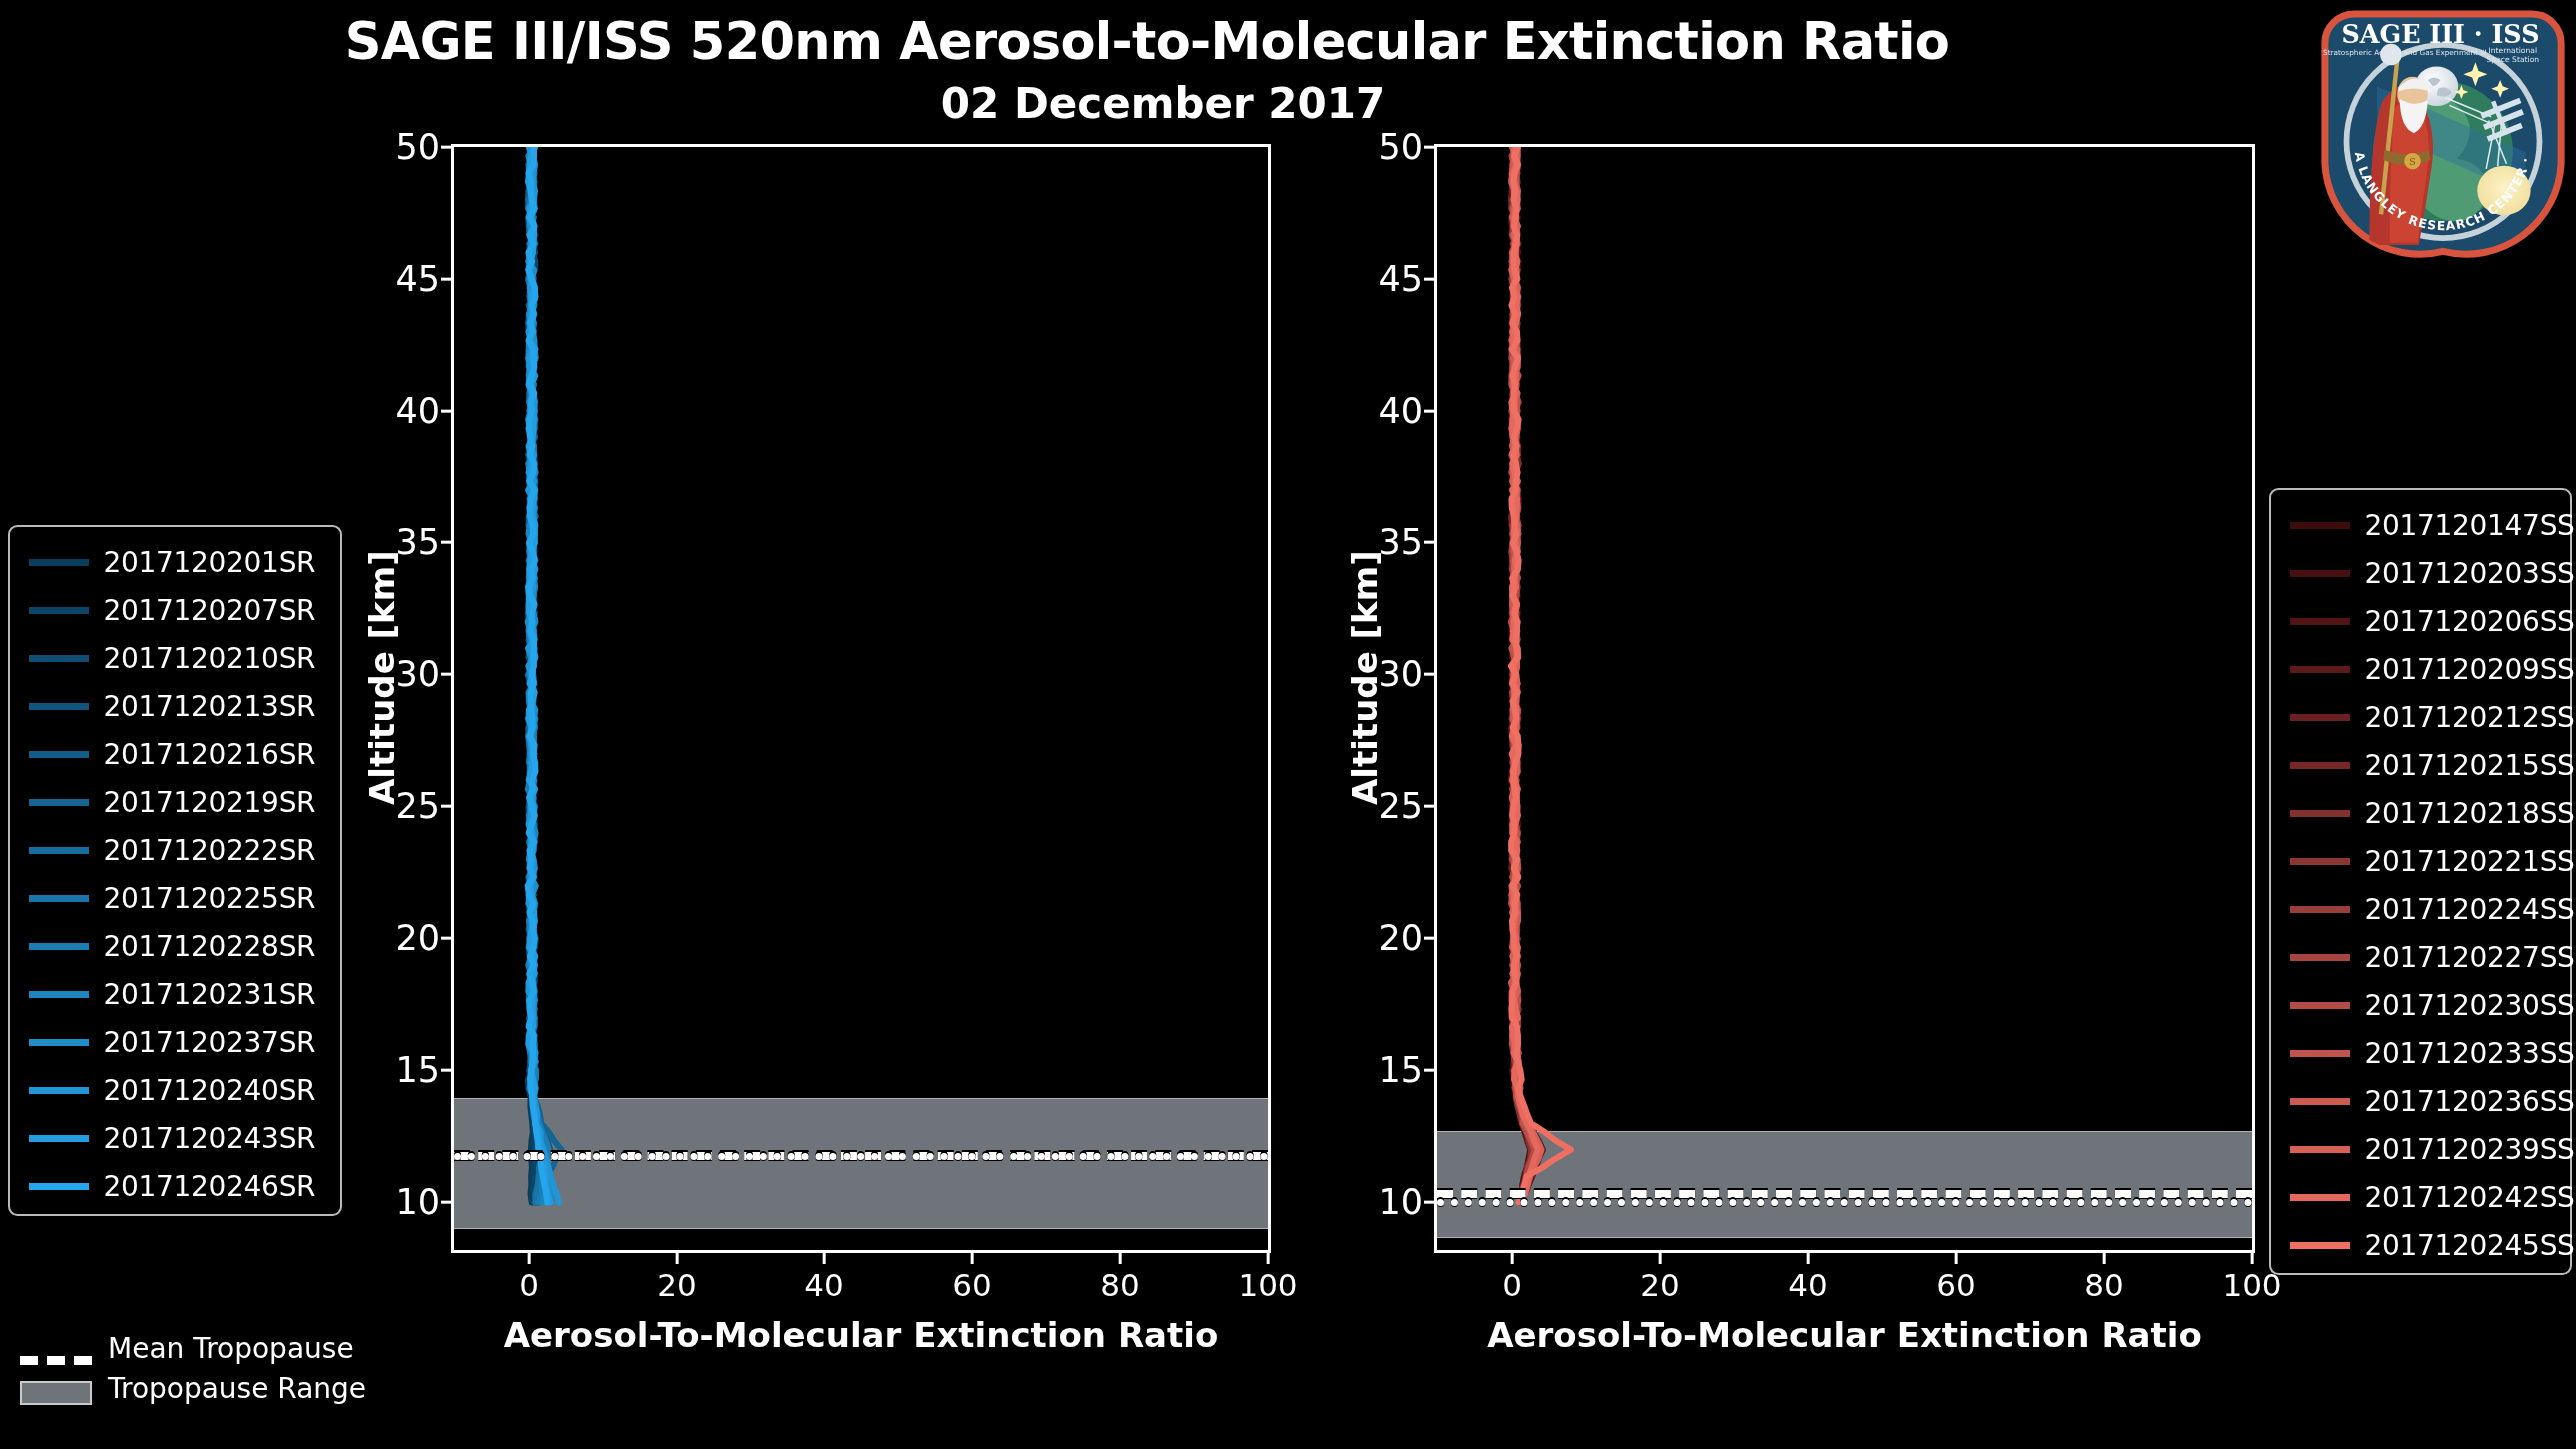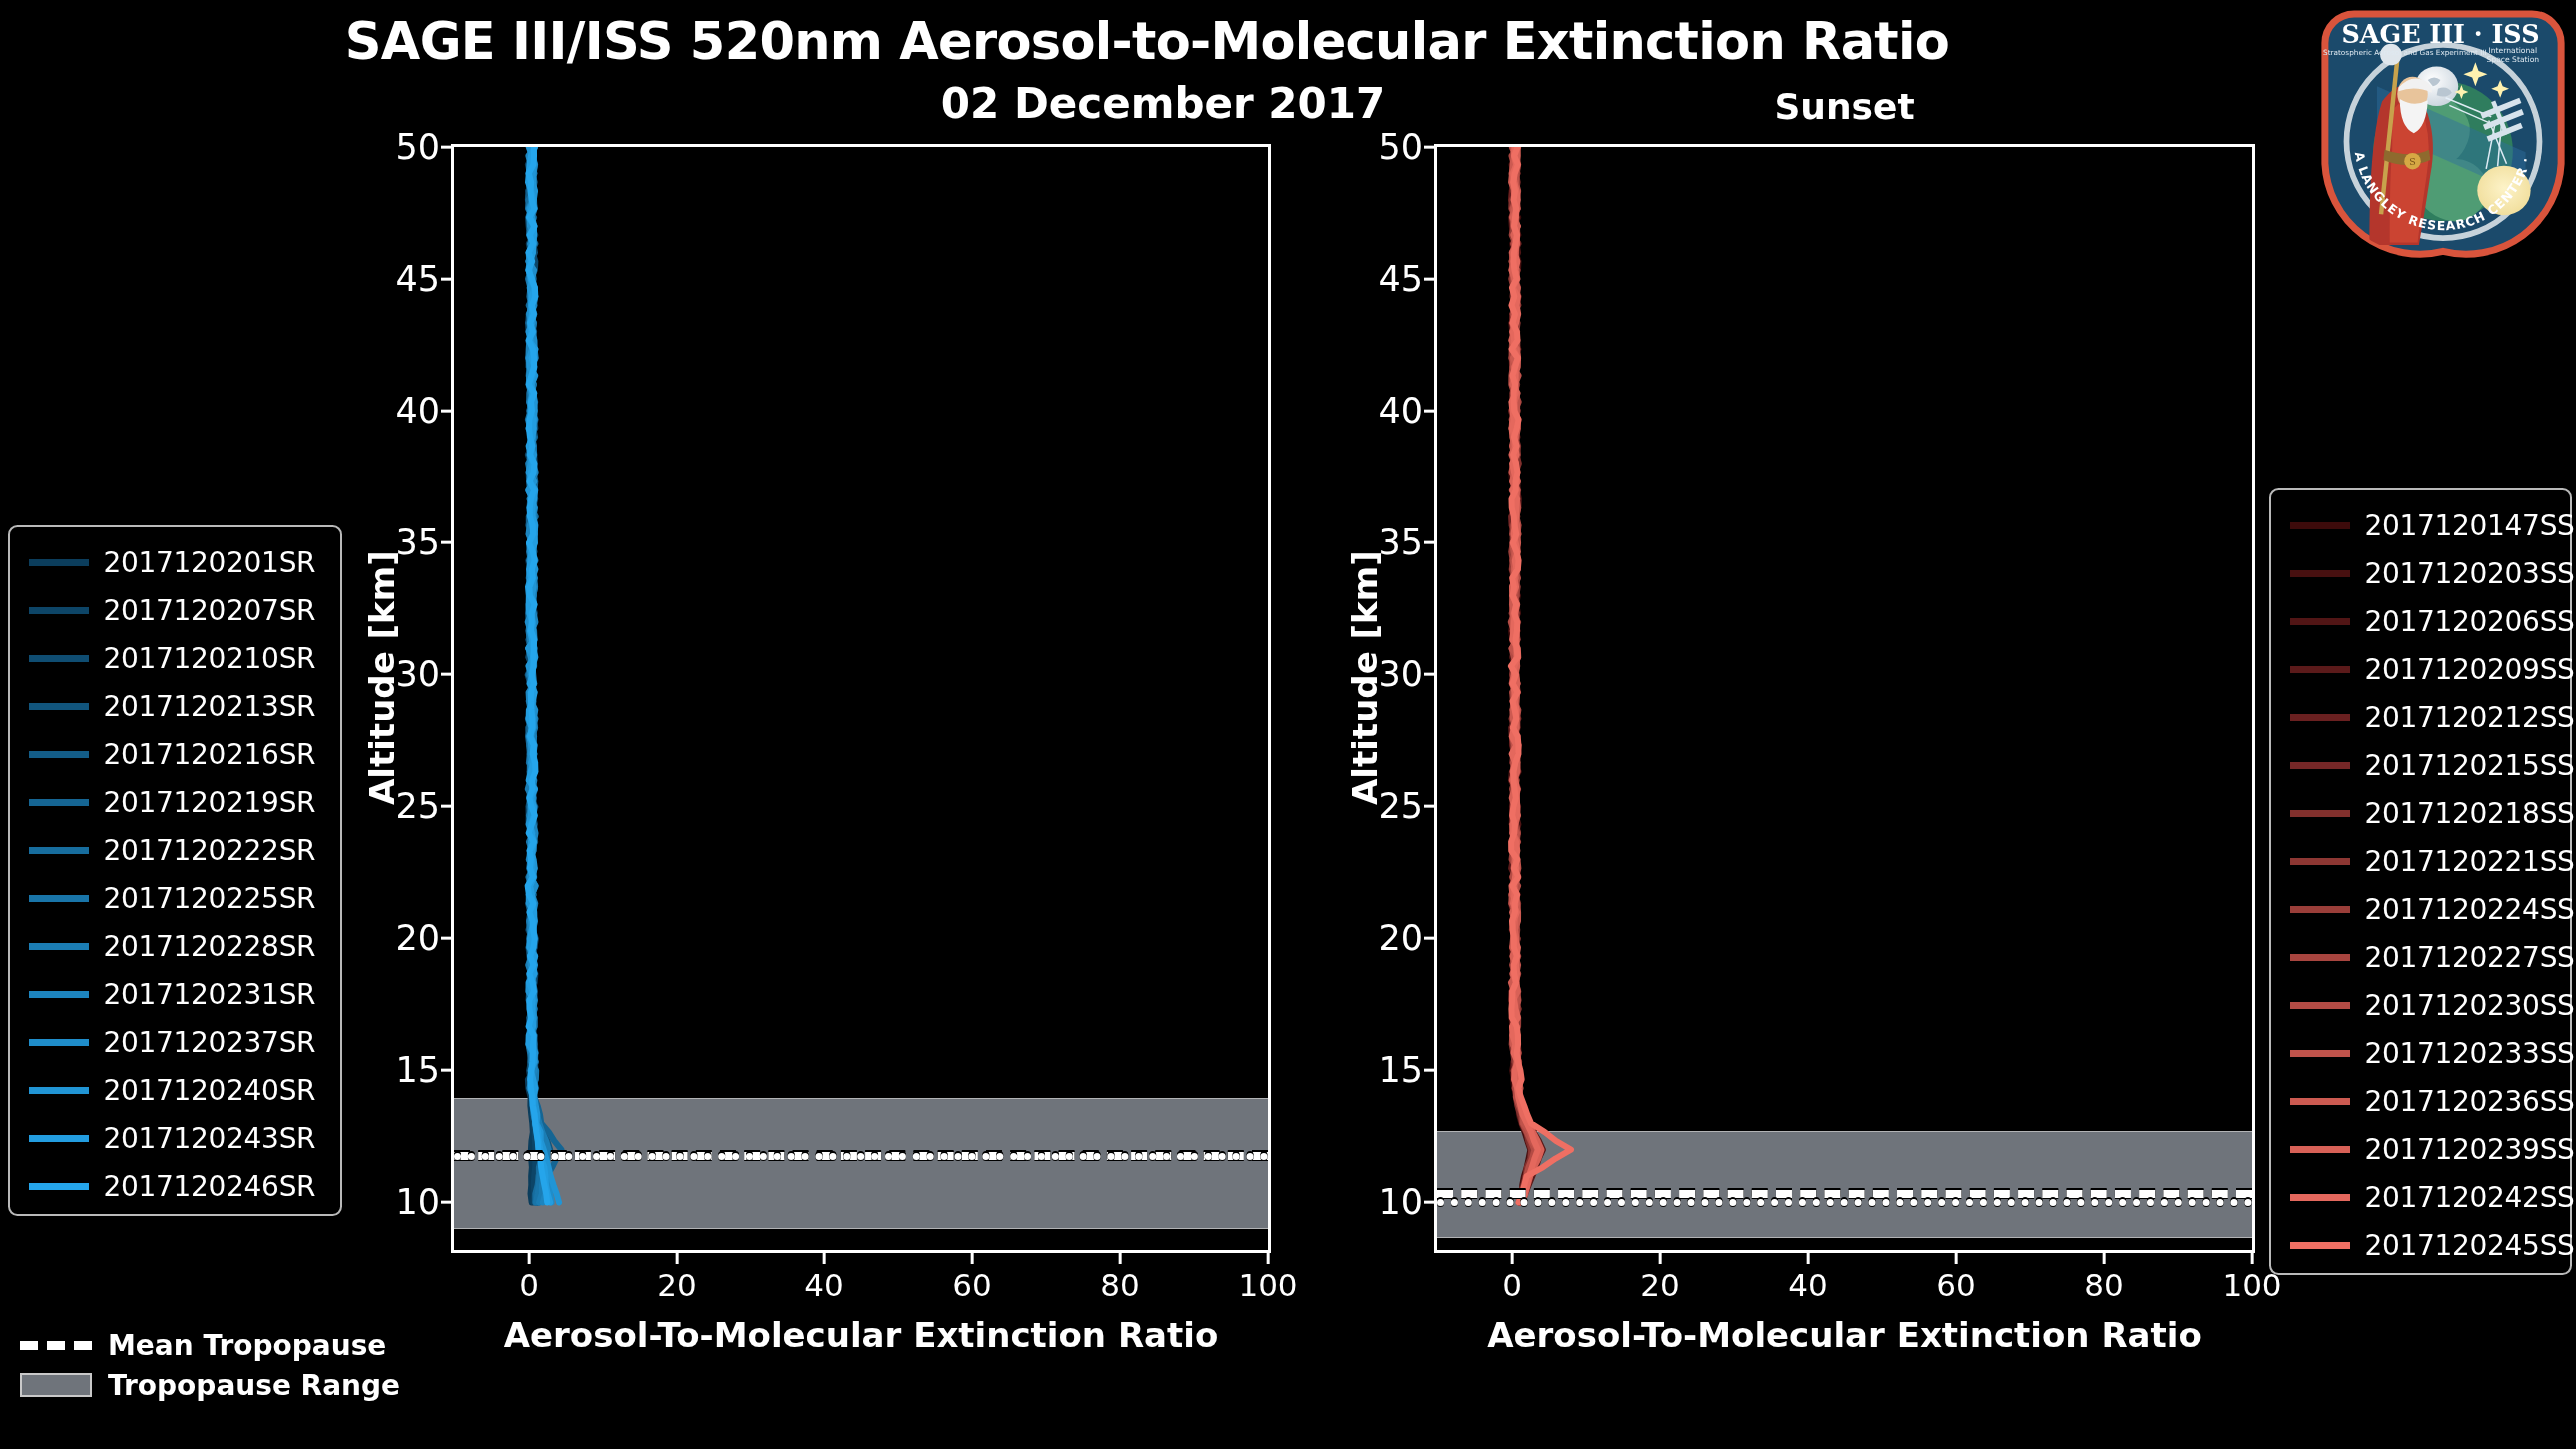--- a/index.html
+++ b/index.html
@@ -114,21 +114,21 @@
   }
   #legend-sunrise { left: 8px;  top: 525px;  width: 334px; }
   #legend-sunset  { left: 2269px; top: 488px; width: 303px; }
   .legend-row { display: flex; align-items: center; height: 38px; margin-top: 10px; }
   .legend-swatch { width: 60px; height: 7.4px; flex: 0 0 60px; margin: 0 14.8px 0 6.7px; }
   .legend-text { color: #ffffff; font-size: 28px; white-space: nowrap; letter-spacing: -0.3px; }
   #legend-sunset .legend-row { justify-content: flex-start; }
 
   
   #tropo-key { position: absolute; left: 20px; top: 1325px; width: 402px; }
-  .key-row { display: flex; align-items: center; height: 40px; font-weight: bold; }
+  .key-row { display: flex; align-items: flex-end; height: 40px; }
   .key-mark { width: 72px; flex: 0 0 72px; margin-right: 16px; display: flex; align-items: center; justify-content: center; }
   .key-dashed { width: 100%; border-top: 9.4px dashed #fff; }
   .key-dotted { width: 100%; border-top: 8.7px dotted #fff; }
   .key-patch  { width: 100%; height: 24px; background: #6f747b; border: 2px solid #c9c9c9; box-sizing: border-box; }
   .key-text { color: #fff; font-size: 28px; white-space: nowrap; }
 
   
   #credits {
     position: absolute; right: 9.4px; bottom: 5.4px;
     text-align: right; color: #8a8a8a; font-size: 25.5px; line-height: 1.25;
@@ -138,21 +138,20 @@
   
   #logo { position: absolute; left: 2316px; top: 5.4px; width: 254px; height: 254px; }
 </style>
 </head>
 <body>
 
 <div id="root">
 
   <div class="main-title">SAGE III/ISS 520nm Aerosol-to-Molecular Extinction Ratio</div>
   <div class="date-title">02 December 2017</div>
-  <div class="panel-title" id="title-sunset">Sunset</div>
 
   <div class="plot" id="plot-left">
     <div class="plot-inner" id="inner-left">
         <div class="tropo-band" style="top: 951px; height: 129px; background: rgb(111, 116, 123);"></div>
         <svg class="curves" viewBox="0 0 1212 1643" preserveAspectRatio="none">
           <path d="M118.77 0.00 L116.79 13.10 L110.00 26.20 L113.24 39.31 L117.08 52.41 L110.26 65.51 L116.62 78.61 L110.15 91.71 L119.28 104.82 L113.01 117.92 L118.40 131.02 L111.37 144.12 L114.38 157.22 L118.16 170.33 L116.47 183.43 L112.32 196.53 L114.61 209.63 L117.02 222.74 L115.23 235.84 L115.16 248.94 L111.54 262.04 L118.04 275.14 L118.82 288.25 L113.11 301.35 L114.66 314.45 L115.79 327.55 L113.08 340.65 L116.52 353.76 L116.28 366.86 L115.96 379.96 L114.91 393.06 L121.44 406.16 L118.86 419.27 L117.06 432.37 L115.58 445.47 L115.21 458.57 L118.78 471.67 L111.01 484.78 L111.93 497.88 L115.45 510.98 L117.13 524.08 L111.70 537.19 L114.84 550.29 L110.51 563.39 L115.27 576.49 L112.53 589.59 L116.98 602.70 L110.71 615.80 L113.07 628.90 L111.31 642.00 L113.57 655.10 L116.79 668.21 L117.14 681.31 L120.51 694.41 L115.13 707.51 L111.93 720.61 L113.41 733.72 L115.65 746.82 L119.06 759.92 L113.75 773.02 L112.33 786.12 L114.40 799.23 L118.49 812.33 L116.13 825.43 L115.43 838.53 L110.58 851.63 L115.06 864.74 L116.26 877.84 L119.99 890.94 L112.41 904.04 L118.72 917.15 L120.97 930.25 L114.03 943.35 L113.73 956.45 L119.15 969.55 L114.08 982.66 L113.68 995.76 L115.66 1008.86 L115.37 1021.96 L117.96 1035.06 L112.46 1048.17 L117.65 1061.27 L116.96 1074.37 L119.58 1087.47 L112.63 1100.57 L118.26 1113.68 L111.73 1126.78 L117.51 1139.88 L116.19 1152.98 L110.71 1166.08 L116.98 1179.19 L119.64 1192.29 L117.15 1205.39 L116.50 1218.49 L121.22 1231.59 L120.13 1244.70 L115.36 1257.80 L111.84 1270.90 L115.71 1284.00 L113.82 1297.11 L111.68 1310.21 L120.06 1323.31 L112.05 1336.41 L114.81 1349.51 L113.68 1362.62 L119.15 1375.72 L110.03 1388.82 L110.80 1401.92 L114.04 1415.02 L113.76 1428.13 L115.05 1441.23 L116.60 1454.33 L117.42 1467.43 L115.35 1480.53 L114.57 1493.64 L114.96 1506.74 L116.01 1519.84 L114.92 1532.94 L115.11 1546.04 L113.92 1559.15 L115.69 1572.25 " fill="none" stroke="#0b3d5c" stroke-width="9" stroke-linejoin="round" stroke-linecap="round"></path>
           <path d="M111.30 0.00 L116.15 13.10 L113.98 26.20 L113.12 39.31 L115.34 52.41 L110.92 65.51 L109.99 78.61 L118.97 91.71 L112.38 104.82 L114.85 117.92 L120.98 131.02 L113.58 144.12 L117.12 157.22 L121.12 170.33 L120.38 183.43 L113.94 196.53 L116.40 209.63 L119.24 222.74 L113.85 235.84 L119.40 248.94 L113.87 262.04 L119.03 275.14 L115.22 288.25 L119.14 301.35 L121.04 314.45 L116.80 327.55 L117.54 340.65 L114.76 353.76 L119.48 366.86 L116.88 379.96 L111.61 393.06 L117.21 406.16 L112.40 419.27 L112.87 432.37 L116.60 445.47 L110.00 458.57 L114.62 471.67 L111.03 484.78 L116.19 497.88 L112.94 510.98 L120.97 524.08 L115.46 537.19 L120.63 550.29 L113.39 563.39 L114.84 576.49 L114.09 589.59 L112.96 602.70 L114.71 615.80 L119.25 628.90 L119.61 642.00 L112.99 655.10 L119.08 668.21 L116.15 681.31 L118.57 694.41 L111.96 707.51 L118.16 720.61 L111.34 733.72 L114.96 746.82 L116.29 759.92 L115.41 773.02 L115.63 786.12 L116.74 799.23 L117.43 812.33 L114.24 825.43 L114.61 838.53 L119.90 851.63 L120.65 864.74 L112.47 877.84 L111.81 890.94 L114.63 904.04 L112.85 917.15 L120.71 930.25 L113.25 943.35 L119.49 956.45 L113.46 969.55 L110.92 982.66 L111.22 995.76 L111.01 1008.86 L114.17 1021.96 L115.58 1035.06 L115.29 1048.17 L115.48 1061.27 L116.83 1074.37 L115.80 1087.47 L118.24 1100.57 L115.35 1113.68 L119.15 1126.78 L117.97 1139.88 L116.51 1152.98 L112.07 1166.08 L115.39 1179.19 L111.11 1192.29 L112.34 1205.39 L114.31 1218.49 L120.13 1231.59 L118.34 1244.70 L112.39 1257.80 L120.24 1270.90 L116.09 1284.00 L111.97 1297.11 L113.08 1310.21 L114.55 1323.31 L113.78 1336.41 L117.13 1349.51 L114.38 1362.62 L111.90 1375.72 L113.85 1388.82 L119.14 1401.92 L115.92 1415.02 L118.66 1428.13 L117.06 1441.23 L118.94 1454.33 L120.05 1467.43 L120.43 1480.53 L121.18 1493.64 L121.12 1506.74 L120.92 1519.84 L119.43 1532.94 L118.76 1546.04 L119.73 1559.15 L117.89 1572.25 " fill="none" stroke="#0d4567" stroke-width="9" stroke-linejoin="round" stroke-linecap="round"></path>
           <path d="M115.17 0.00 L114.51 13.10 L113.69 26.20 L119.69 39.31 L111.44 52.41 L119.50 65.51 L112.06 78.61 L117.02 91.71 L113.77 104.82 L116.33 117.92 L119.19 131.02 L118.13 144.12 L120.57 157.22 L115.50 170.33 L117.67 183.43 L111.73 196.53 L116.07 209.63 L119.11 222.74 L112.44 235.84 L117.16 248.94 L110.30 262.04 L111.20 275.14 L114.29 288.25 L120.13 301.35 L111.63 314.45 L113.43 327.55 L113.42 340.65 L118.74 353.76 L116.64 366.86 L120.94 379.96 L113.61 393.06 L119.54 406.16 L121.09 419.27 L113.15 432.37 L116.99 445.47 L119.36 458.57 L120.14 471.67 L119.76 484.78 L116.33 497.88 L112.07 510.98 L115.32 524.08 L116.71 537.19 L113.18 550.29 L119.38 563.39 L113.72 576.49 L118.54 589.59 L119.09 602.70 L114.74 615.80 L111.84 628.90 L115.45 642.00 L117.19 655.10 L116.07 668.21 L113.04 681.31 L114.98 694.41 L117.18 707.51 L115.69 720.61 L119.98 733.72 L113.99 746.82 L110.58 759.92 L115.99 773.02 L109.63 786.12 L113.82 799.23 L118.20 812.33 L112.22 825.43 L113.52 838.53 L115.57 851.63 L119.74 864.74 L118.01 877.84 L119.46 890.94 L118.21 904.04 L120.86 917.15 L113.10 930.25 L112.13 943.35 L117.46 956.45 L115.12 969.55 L121.14 982.66 L117.38 995.76 L120.47 1008.86 L116.66 1021.96 L116.55 1035.06 L116.57 1048.17 L111.28 1061.27 L119.01 1074.37 L119.12 1087.47 L112.29 1100.57 L118.92 1113.68 L112.02 1126.78 L115.94 1139.88 L115.61 1152.98 L117.61 1166.08 L121.69 1179.19 L120.03 1192.29 L116.55 1205.39 L115.93 1218.49 L112.32 1231.59 L112.96 1244.70 L110.74 1257.80 L115.10 1270.90 L120.55 1284.00 L115.46 1297.11 L118.42 1310.21 L118.54 1323.31 L119.34 1336.41 L121.18 1349.51 L120.71 1362.62 L121.20 1375.72 L118.28 1388.82 L122.24 1401.92 L118.39 1415.02 L119.79 1428.13 L123.12 1441.23 L123.02 1454.33 L126.35 1467.43 L132.62 1480.53 L134.97 1493.64 L133.37 1506.74 L131.83 1519.84 L126.84 1532.94 L125.37 1546.04 L124.16 1559.15 L122.30 1572.25 " fill="none" stroke="#0f4d72" stroke-width="9" stroke-linejoin="round" stroke-linecap="round"></path>
           <path d="M115.54 0.00 L114.35 13.10 L120.80 26.20 L117.41 39.31 L112.16 52.41 L112.89 65.51 L118.89 78.61 L118.39 91.71 L110.54 104.82 L111.25 117.92 L112.68 131.02 L118.05 144.12 L111.72 157.22 L113.87 170.33 L116.38 183.43 L115.79 196.53 L114.29 209.63 L121.36 222.74 L117.36 235.84 L113.58 248.94 L119.23 262.04 L115.88 275.14 L111.51 288.25 L113.52 301.35 L115.22 314.45 L113.02 327.55 L119.39 340.65 L116.27 353.76 L115.05 366.86 L117.73 379.96 L114.27 393.06 L115.48 406.16 L117.30 419.27 L114.50 432.37 L112.63 445.47 L118.84 458.57 L118.48 471.67 L111.66 484.78 L116.65 497.88 L120.69 510.98 L113.47 524.08 L112.37 537.19 L114.04 550.29 L116.50 563.39 L117.09 576.49 L116.61 589.59 L114.09 602.70 L117.07 615.80 L117.96 628.90 L115.92 642.00 L118.18 655.10 L118.82 668.21 L110.89 681.31 L110.37 694.41 L111.00 707.51 L117.91 720.61 L110.86 733.72 L113.93 746.82 L118.92 759.92 L119.41 773.02 L113.29 786.12 L112.34 799.23 L117.03 812.33 L118.48 825.43 L116.63 838.53 L115.21 851.63 L112.12 864.74 L113.31 877.84 L111.90 890.94 L118.51 904.04 L112.89 917.15 L118.56 930.25 L112.86 943.35 L115.01 956.45 L115.04 969.55 L111.50 982.66 L119.04 995.76 L113.38 1008.86 L117.31 1021.96 L119.81 1035.06 L117.81 1048.17 L113.94 1061.27 L111.65 1074.37 L118.05 1087.47 L116.86 1100.57 L115.84 1113.68 L116.71 1126.78 L114.20 1139.88 L112.44 1152.98 L114.60 1166.08 L112.19 1179.19 L117.41 1192.29 L114.02 1205.39 L115.51 1218.49 L114.96 1231.59 L117.50 1244.70 L115.31 1257.80 L117.45 1270.90 L114.16 1284.00 L113.75 1297.11 L111.11 1310.21 L120.00 1323.31 L119.92 1336.41 L121.27 1349.51 L117.25 1362.62 L118.26 1375.72 L117.67 1388.82 L120.05 1401.92 L117.80 1415.02 L122.18 1428.13 L121.92 1441.23 L125.02 1454.33 L132.81 1467.43 L139.09 1480.53 L143.17 1493.64 L138.88 1506.74 L136.46 1519.84 L132.96 1532.94 L129.84 1546.04 L126.86 1559.15 L124.51 1572.25 " fill="none" stroke="#11557d" stroke-width="9" stroke-linejoin="round" stroke-linecap="round"></path>
           <path d="M115.23 0.00 L118.71 13.10 L115.70 26.20 L119.17 39.31 L112.65 52.41 L111.68 65.51 L110.48 78.61 L113.76 91.71 L111.04 104.82 L116.60 117.92 L113.74 131.02 L121.27 144.12 L114.63 157.22 L116.34 170.33 L116.18 183.43 L118.77 196.53 L116.27 209.63 L120.79 222.74 L116.79 235.84 L111.48 248.94 L110.80 262.04 L115.90 275.14 L110.69 288.25 L113.81 301.35 L111.04 314.45 L112.39 327.55 L111.11 340.65 L118.01 353.76 L113.47 366.86 L119.44 379.96 L112.33 393.06 L115.72 406.16 L118.07 419.27 L120.72 432.37 L113.42 445.47 L115.92 458.57 L112.32 471.67 L112.25 484.78 L112.85 497.88 L118.24 510.98 L119.90 524.08 L119.14 537.19 L114.78 550.29 L117.19 563.39 L111.35 576.49 L114.90 589.59 L112.92 602.70 L114.48 615.80 L118.80 628.90 L116.53 642.00 L114.58 655.10 L117.42 668.21 L112.55 681.31 L116.49 694.41 L120.45 707.51 L114.25 720.61 L117.23 733.72 L118.12 746.82 L119.32 759.92 L111.21 773.02 L112.80 786.12 L116.20 799.23 L119.81 812.33 L111.25 825.43 L117.99 838.53 L118.34 851.63 L110.61 864.74 L110.92 877.84 L115.07 890.94 L118.80 904.04 L112.71 917.15 L119.27 930.25 L116.47 943.35 L120.66 956.45 L116.79 969.55 L117.37 982.66 L113.07 995.76 L112.45 1008.86 L116.22 1021.96 L120.80 1035.06 L112.45 1048.17 L117.82 1061.27 L113.09 1074.37 L115.43 1087.47 L115.59 1100.57 L118.23 1113.68 L110.46 1126.78 L113.64 1139.88 L111.67 1152.98 L116.43 1166.08 L113.39 1179.19 L111.17 1192.29 L116.96 1205.39 L116.87 1218.49 L113.59 1231.59 L117.89 1244.70 L112.91 1257.80 L117.38 1270.90 L117.21 1284.00 L112.50 1297.11 L113.83 1310.21 L117.14 1323.31 L120.43 1336.41 L116.16 1349.51 L113.67 1362.62 L114.59 1375.72 L119.40 1388.82 L117.46 1401.92 L119.12 1415.02 L118.58 1428.13 L121.10 1441.23 L122.93 1454.33 L127.43 1467.43 L128.83 1480.53 L133.46 1493.64 L132.08 1506.74 L130.78 1519.84 L125.41 1532.94 L125.88 1546.04 L124.23 1559.15 L121.20 1572.25 " fill="none" stroke="#135d88" stroke-width="9" stroke-linejoin="round" stroke-linecap="round"></path>

